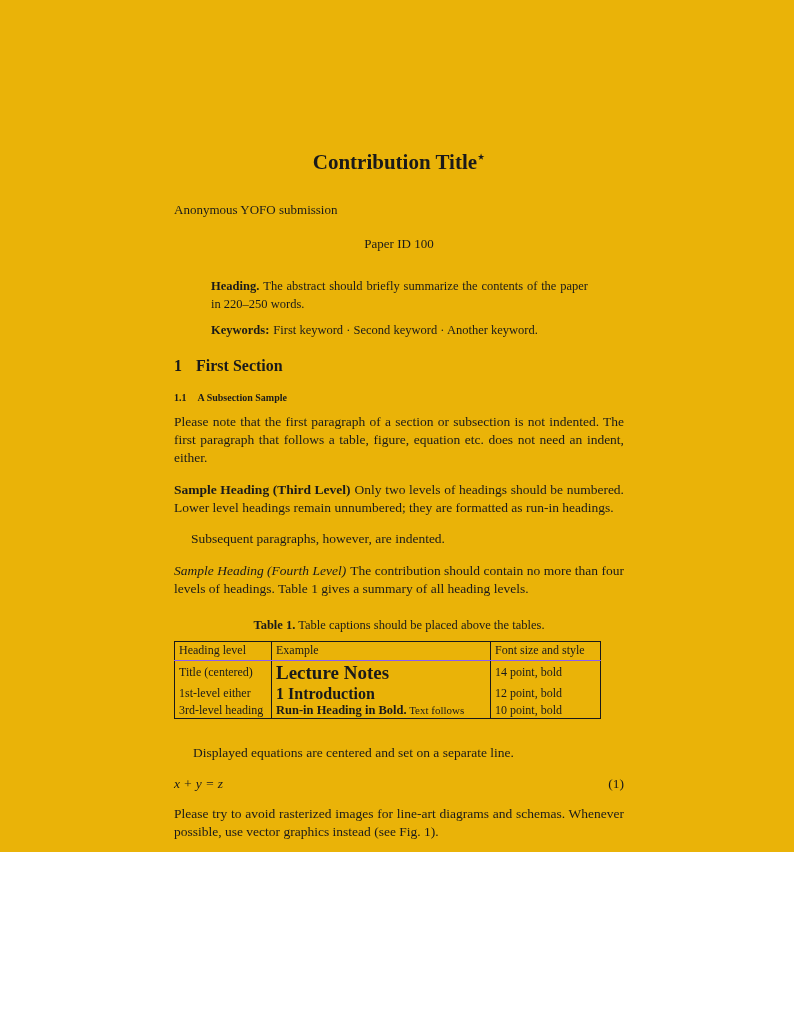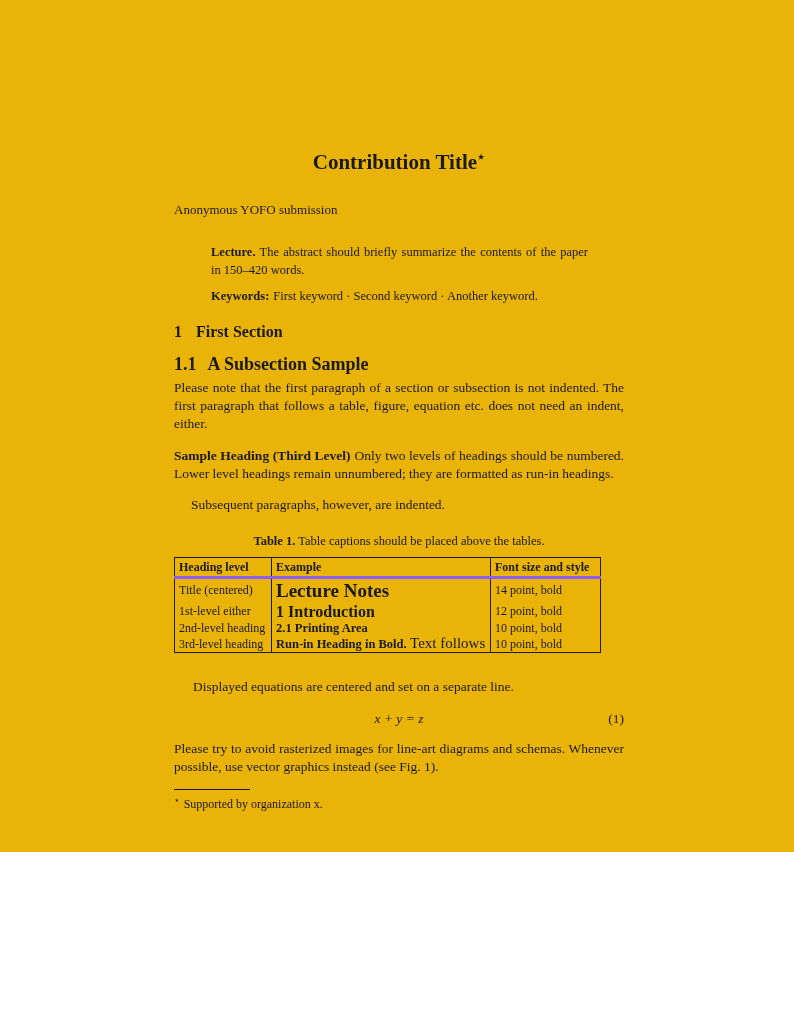--- a/index.html
+++ b/index.html
@@ -55,21 +55,21 @@
   .run-label-italic { font-style: italic; padding-right: 4px; }
   .section-heading {
     margin-top: 17px;
     font-size: 16px;
     font-weight: bold;
     line-height: 20px;
   }
   .section-heading .sec-num { margin-right: 14px; }
   .subsection-heading {
     margin-top: 13px;
-    font-size: 18px;
+    font-size: 10px;
     font-weight: bold;
     line-height: 18px;
   }
   .subsection-heading .sec-num { margin-right: 11px; }
   .body-para {
     margin-top: 6px;
     font-size: 13.5px;
     line-height: 18px;
     text-align: justify;
   }
@@ -95,43 +95,42 @@
     border-right: 1px solid #1a1a1a;
     padding: 0 4px;
     font-weight: normal;
     text-align: left;
     vertical-align: middle;
     white-space: nowrap;
     overflow: hidden;
   }
   table.spec-table { border: 1px solid #1a1a1a; }
   table.spec-table thead th {
-    border-bottom: 3px solid #8b5cf6;
+    border-bottom: 1px solid #8b5cf6;
     height: 18px;
-    font-weight: bold;
   }
   .col-level { width: 88px; }
   .col-example { width: 210px; }
   .col-font { width: 101px; }
   .ex-title  { font-weight: bold; font-size: 19px; line-height: 23px; }
   .ex-h1     { font-weight: bold; font-size: 16px; line-height: 19px; }
   .ex-h2     { font-weight: bold; font-size: 12.5px; line-height: 15px; }
   .ex-h3b    { font-weight: bold; font-size: 12.5px; }
   .ex-h4i    { font-style: italic; font-size: 12.5px; }
-  .ex-rest   { font-size: 15px; margin-top: 16px; }
+  .ex-rest   { font-size: 11px; margin-top: 16px; }
   .row-mid td { height: 15px; line-height: 15px; }
   .row-title td { height: 23px; }
   .row-h1 td { height: 19px; }
   .equation-para { margin-top: 25px; margin-left: 19px; }
   .equation-row {
     position: relative;
     margin-top: 4px;
     font-size: 13.5px;
     line-height: 18px;
-    text-align: center;
+    text-align: left;
   }
   .formula { font-style: italic; }
   .eq-number {
     position: absolute;
     right: 0;
     top: 0;
     font-style: normal;
   }
   .closing-para { margin-top: 12px; }
   .footnote-rule {
@@ -150,35 +149,37 @@
 </head>
 <body>
 
 <div class="page">
   <div class="column">
 
     <h1 class="title"><span>Contribution Title</span><sup>⋆</sup></h1>
 
     <div class="author-line">Anonymous YOFO submission</div>
 
+    <div class="paper-id">Paper ID 100</div>
 
     <div class="abstract-block">
-      <div class="abstract-body"><span class="run-label">Lecture.</span><span>The abstract should briefly summarize the contents of the paper in 150–420 words.</span></div>
+      <div class="abstract-body"><span class="run-label">Heading.</span><span>The abstract should briefly summarize the contents of the paper in 220–250 words.</span></div>
       <div class="abstract-keywords"><span class="run-label">Keywords:</span><span>First keyword · Second keyword · Another keyword.</span></div>
     </div>
 
     <div class="section-heading"><span class="sec-num">1</span><span>First Section</span></div>
 
     <div class="subsection-heading"><span class="sec-num">1.1</span><span>A Subsection Sample</span></div>
 
     <p class="body-para">Please note that the first paragraph of a section or subsection is not indented. The first paragraph that follows a table, figure, equation etc. does not need an indent, either.</p>
     <p class="body-para spaced"><span class="run-label">Sample Heading (Third Level)</span><span>Only two levels of headings should be numbered. Lower level headings remain unnumbered; they are formatted as run-in headings.</span></p>
 
     <p class="body-para indent-para">Subsequent paragraphs, however, are indented.</p>
 
+    <p class="body-para spaced"><span class="run-label-italic">Sample Heading (Fourth Level)</span><span>The contribution should contain no more than four levels of headings. Table 1 gives a summary of all heading levels.</span></p>
 
     <div class="table-caption"><span class="bold">Table 1.</span> <span>Table captions should be placed above the tables.</span></div>
 
     <table class="spec-table">
       <thead>
         <tr>
           <th class="col-level">Heading level</th>
           <th class="col-example">Example</th>
           <th class="col-font">Font size and style</th>
         </tr>
@@ -188,25 +189,20 @@
           <td>Title (centered)</td>
           <td><span class="ex-title">Lecture Notes</span></td>
           <td>14 point, bold</td>
         </tr>
         <tr class="row-h1">
           <td>1st-level either</td>
           <td><span class="ex-h1">1 Introduction</span></td>
           <td>12 point, bold</td>
         </tr>
         <tr class="row-mid">
-          <td>2nd-level heading</td>
-          <td><span class="ex-h2">2.1 Printing Area</span></td>
-          <td>10 point, bold</td>
-        </tr>
-        <tr class="row-mid">
           <td>3rd-level heading</td>
           <td><span class="ex-h3b">Run-in Heading in Bold.</span><span class="ex-rest"> Text follows</span></td>
           <td>10 point, bold</td>
         </tr>
       </tbody>
     </table>
 
     <p class="body-para equation-para">Displayed equations are centered and set on a separate line.</p>
 
     <div class="equation-row">

